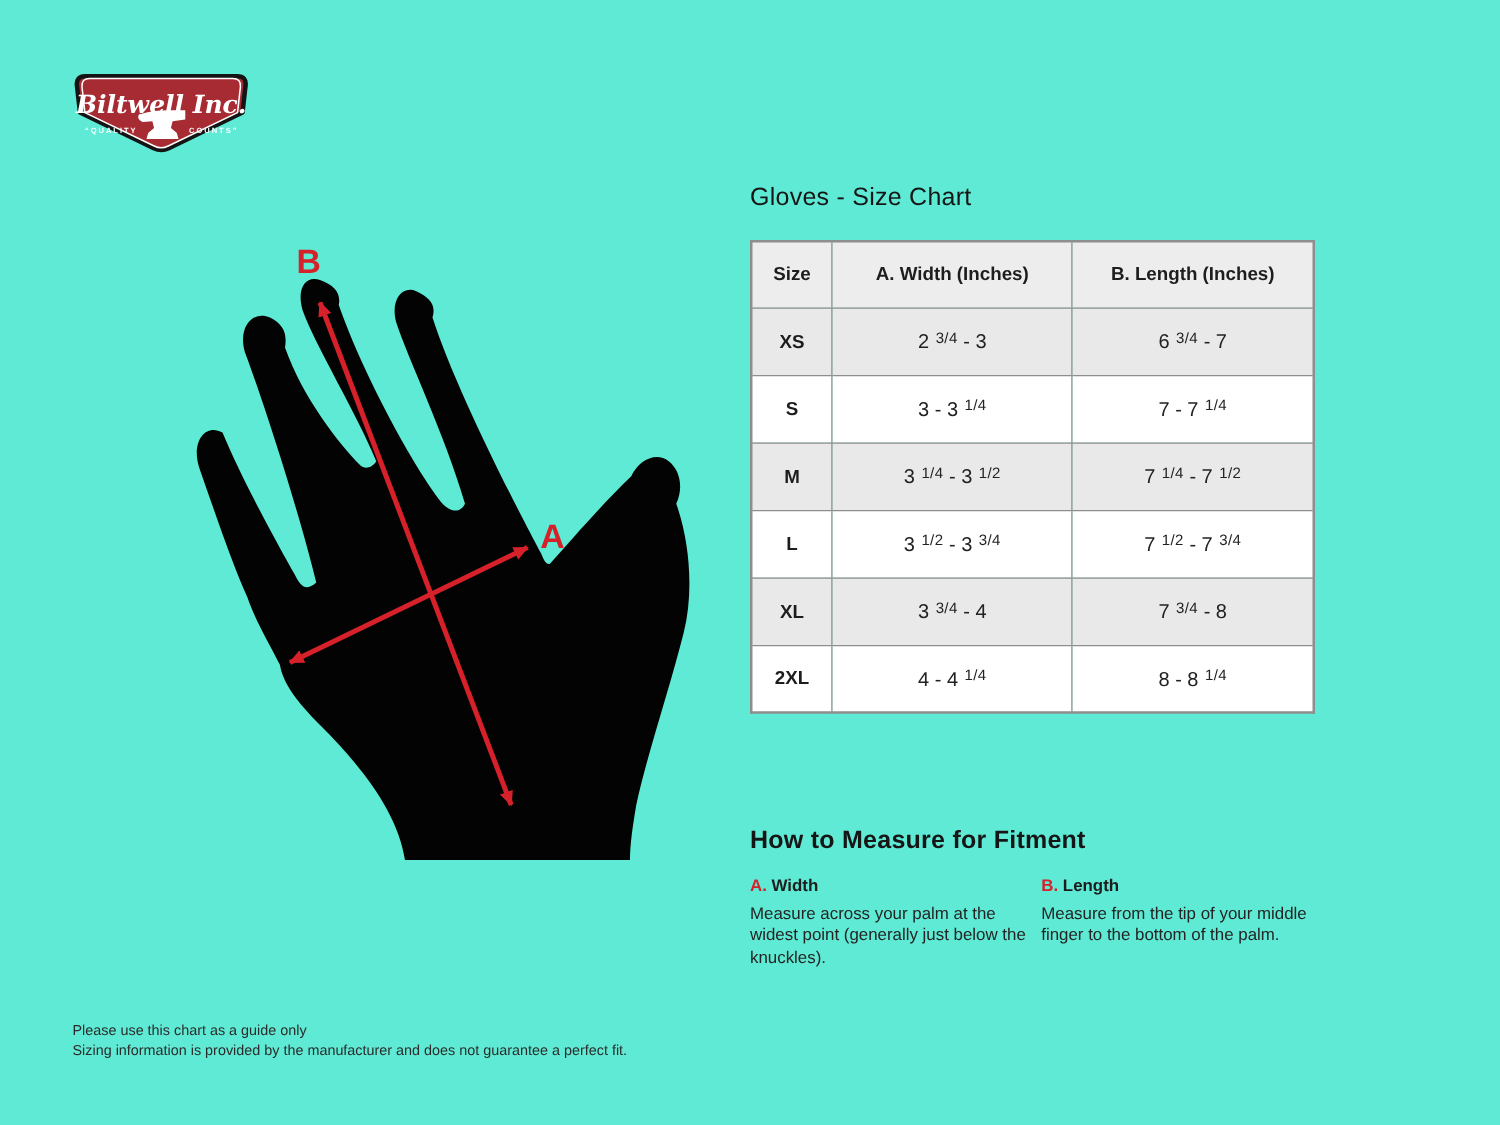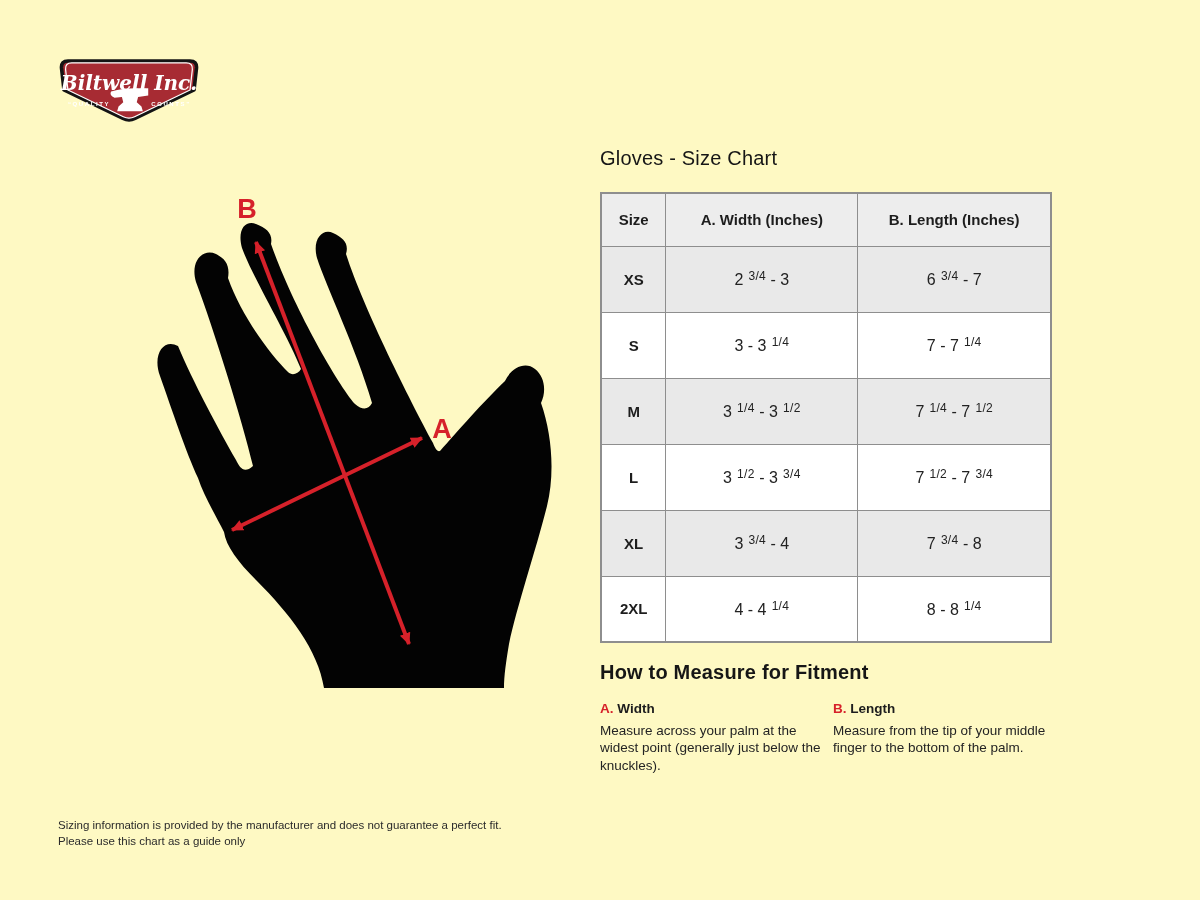--- a/index.html
+++ b/index.html
@@ -1,38 +1,38 @@
 <!DOCTYPE html>
 <html style="--accent: #d6212a; --border: #8e8e8e;"><head>
 <meta charset="utf-8">
 <style>
   :root { --accent: #d6212a; --border: #8e8e8e; }
   * { box-sizing: border-box; margin: 0; padding: 0; }
   body { background: #ffffff; font-family: "Liberation Sans", sans-serif; }
-  .page { position: relative; width: 1200px; height: 900px; background: #fef9c3; overflow: hidden; }
+  .page { position: relative; width: 1200px; height: 900px; background: #5eead4; overflow: hidden; }
 
   
   .logo { position: absolute; left: 58px; top: 59px; width: 142px; height: 64px; }
   .logo .script { font-family: "DejaVu Serif", serif; font-style: italic; font-weight: bold; font-size: 20px; fill: #ffffff; }
   .logo .tagline { font-size: 6px; font-weight: bold; letter-spacing: 1.6px; fill: #ffffff; font-family: "Liberation Sans", sans-serif; }
 
   
   .hand-figure { position: absolute; left: 140px; top: 180px; width: 440px; height: 530px; }
   .hand-shape { fill: #030303; }
   .arrow { stroke: var(--accent); stroke-width: 4; fill: none; }
   .arrowhead { fill: var(--accent); }
   .diagram-label { fill: var(--accent); font-size: 27px; font-weight: bold; font-family: "Liberation Sans", sans-serif; }
 
   
   .chart-title { position: absolute; left: 600px; top: 147px; font-size: 20px; font-weight: normal; color: #161616; letter-spacing: 0.2px; }
 
   table.size-table { position: absolute; left: 600px; top: 192px; width: 452px; border-collapse: collapse; border: 2px solid var(--border); }
   .size-table th, .size-table td { border: 1px solid var(--border); text-align: center; vertical-align: middle; }
   .size-table th { height: 53px; background: #ededed; font-size: 15px; font-weight: bold; color: #1d1d1d; }
-  .size-table td { height: 66px; font-size: 16px; color: #222222; }
+  .size-table td { height: 54px; font-size: 16px; color: #222222; }
   .size-table td.c-size { font-size: 15px; font-weight: bold; color: #1d1d1d; }
   .size-table col.col-size { width: 65px; }
   .size-table col.col-width { width: 193px; }
   .size-table col.col-length { width: 194px; }
   .size-table tr:nth-child(odd) td { background: #e9e9e9; }
   .size-table tr:nth-child(even) td { background: #ffffff; }
   .fr { font-size: 12px; vertical-align: 4.5px; margin-left: 2px; letter-spacing: 0.3px; }
 
   .measure { position: absolute; left: 600px; top: 617px; width: 460px; }
   .measure-title { font-size: 20px; font-weight: bold; color: #161616; margin-bottom: 17px; letter-spacing: 0.2px; margin-top: 44px; }
@@ -165,17 +165,17 @@
         <div class="item-head">
           <span class="letter">B.</span>
           <span>Length</span>
         </div>
         <div class="desc">Measure from the tip of your middle finger to the bottom of the palm.</div>
       </div>
     </div>
   </div>
 
   <div class="footer">
+    <div>Please use this chart as a guide only</div>
     <div>Sizing information is provided by the manufacturer and does not guarantee a perfect fit.</div>
-    <div>Please use this chart as a guide only</div>
   </div>
 
 </div>
 
 </body></html>

